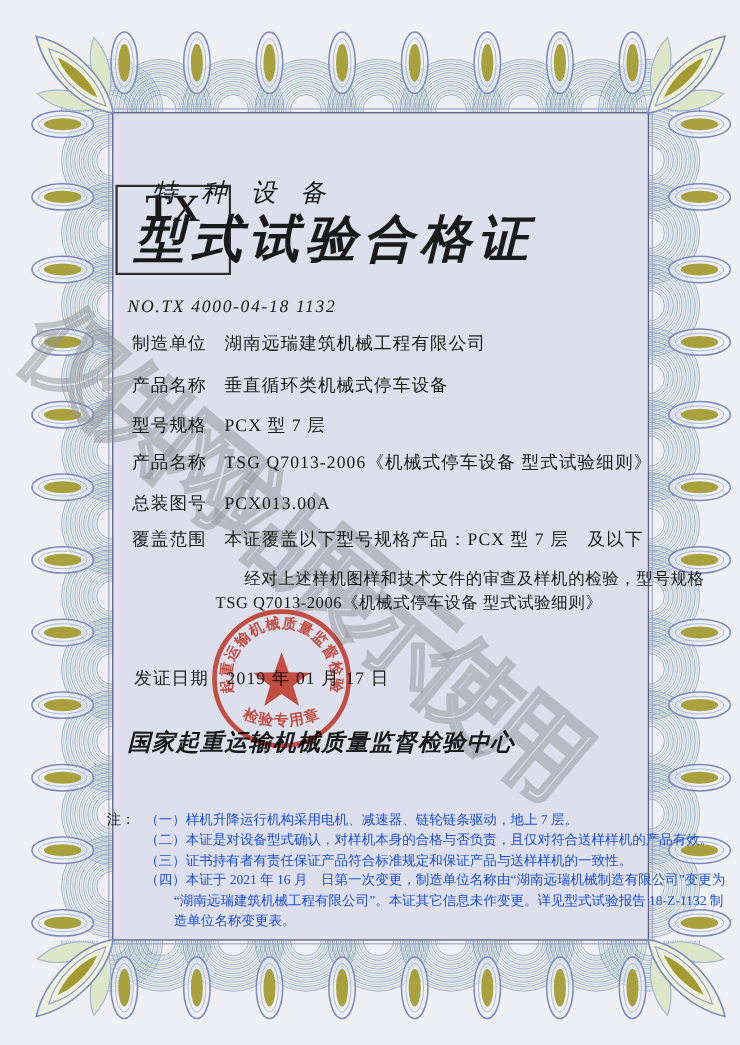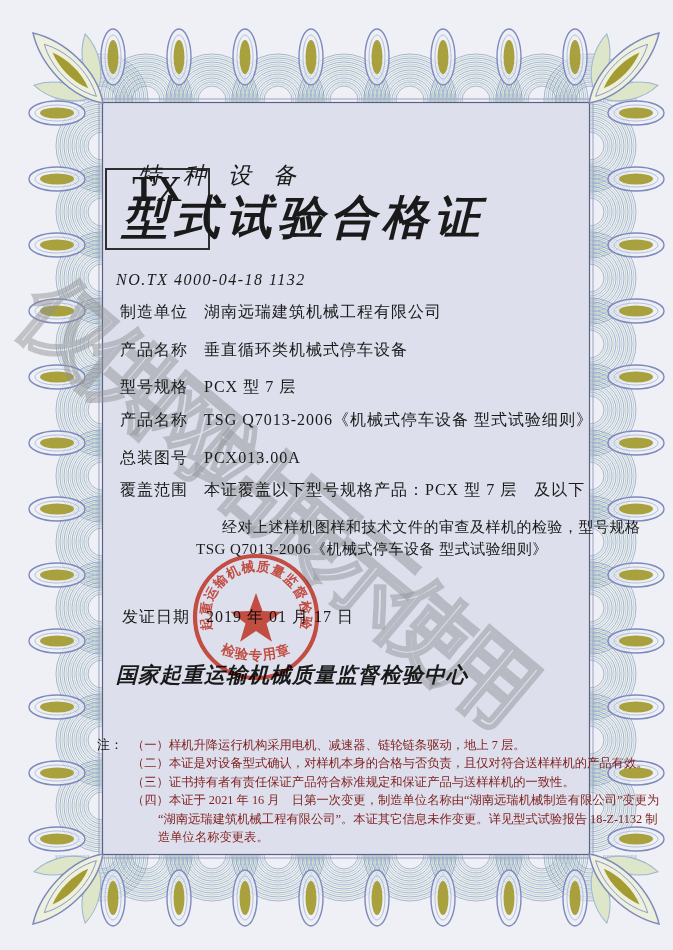--- a/index.html
+++ b/index.html
@@ -21,21 +21,21 @@
   .cert-no{top:271px;font-size:16px;letter-spacing:1.5px;}
   .row{position:absolute;left:120px;white-space:nowrap;font-size:16px;}
   .lab{display:inline-block;width:80px;letter-spacing:1px;}
   .val{letter-spacing:1px;text-align:center;}
   .stmt{position:absolute;left:196px;top:516px;font-size:15px;line-height:22px;
         letter-spacing:.5px;white-space:nowrap;}
   .stmt .l1{text-indent:26px;}
   .issuer{top:661px;font-size:21px;font-weight:bold;letter-spacing:1px;}
   .notes-label{left:97px;top:736px;font-size:13px;}
   .notes{position:absolute;left:132px;top:736px;font-size:12.3px;line-height:18.4px;
-         white-space:nowrap;color:#7f1d1d;}
+         white-space:nowrap;color:#1d4ed8;}
   .notes .cont{padding-left:26px;}
   .seal{position:absolute;left:190px;top:551px;width:132px;height:132px;
         z-index:3;mix-blend-mode:multiply;opacity:.88;}
 </style>
 </head>
 <body>
 
 <div class="page">
 
   <svg class="bg" width="673" height="950" viewBox="0 0 673 950">

